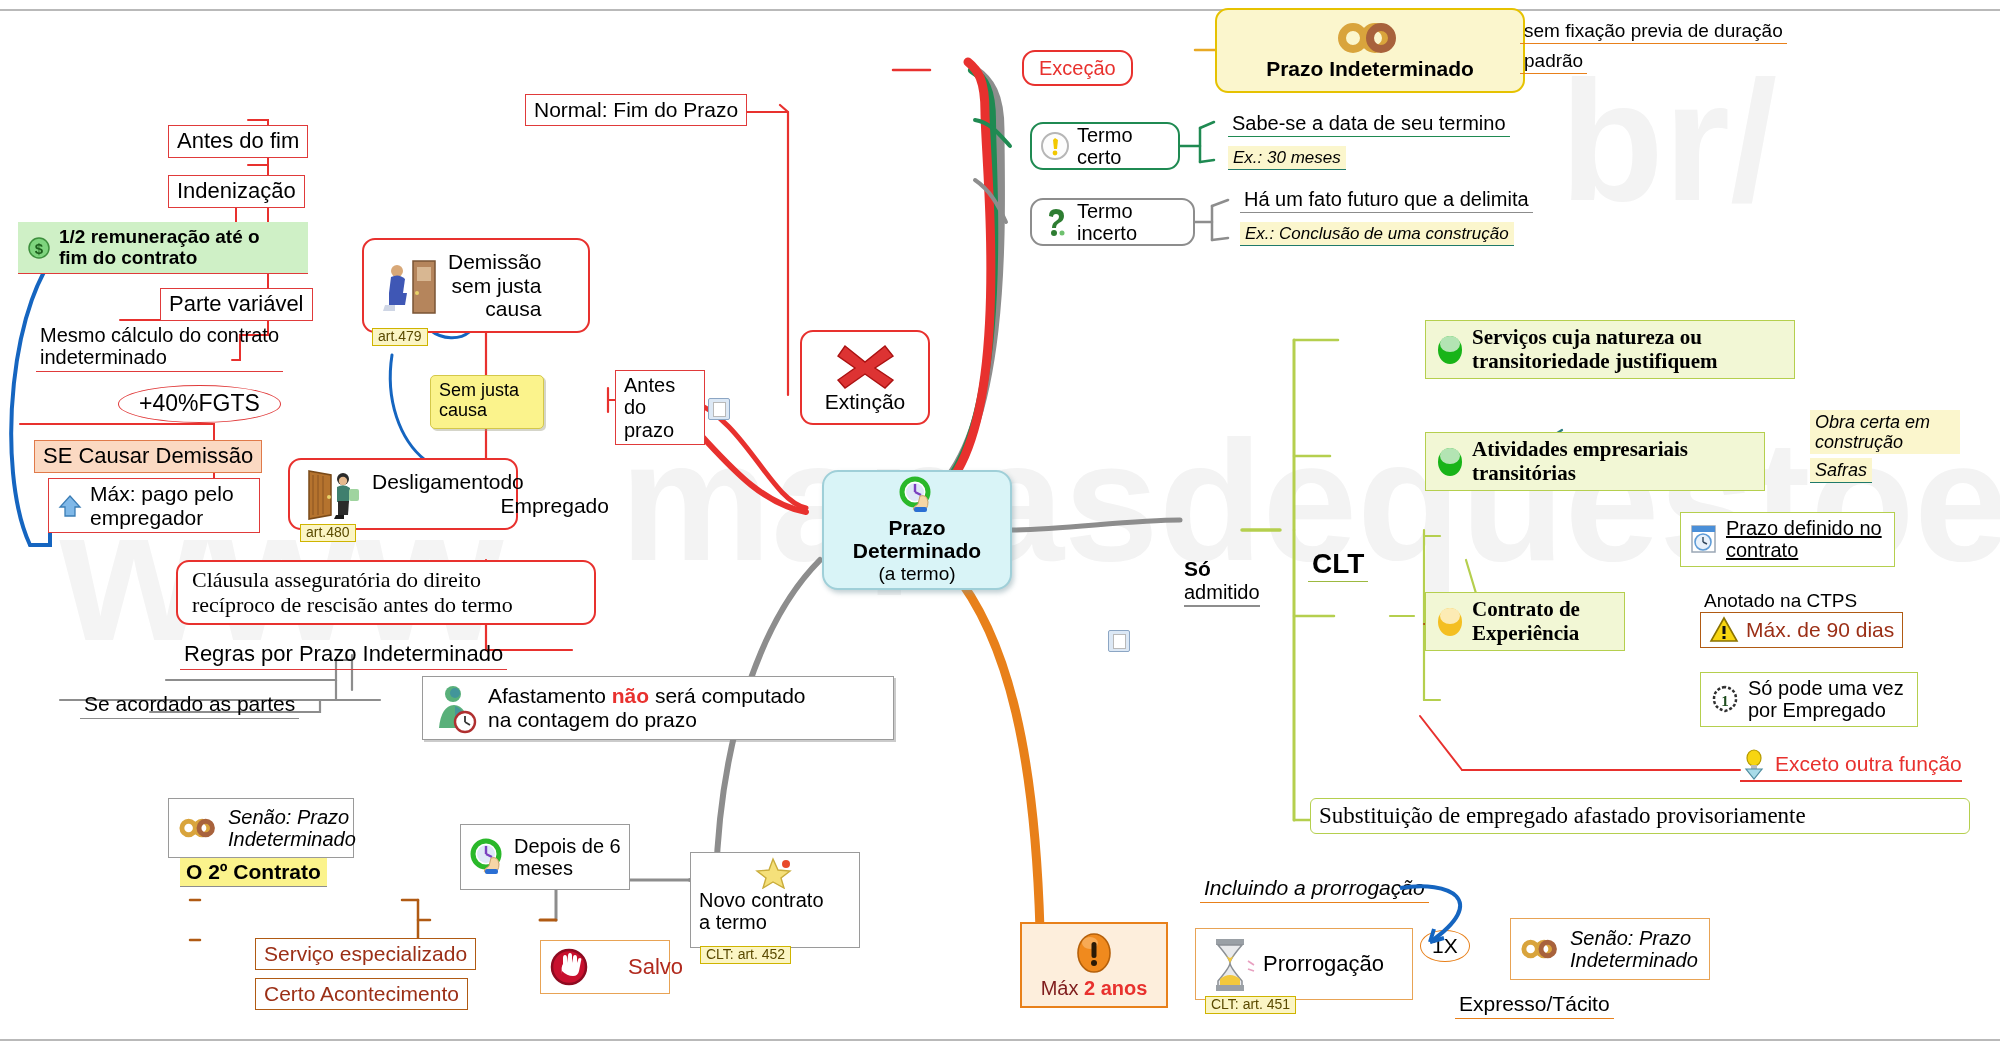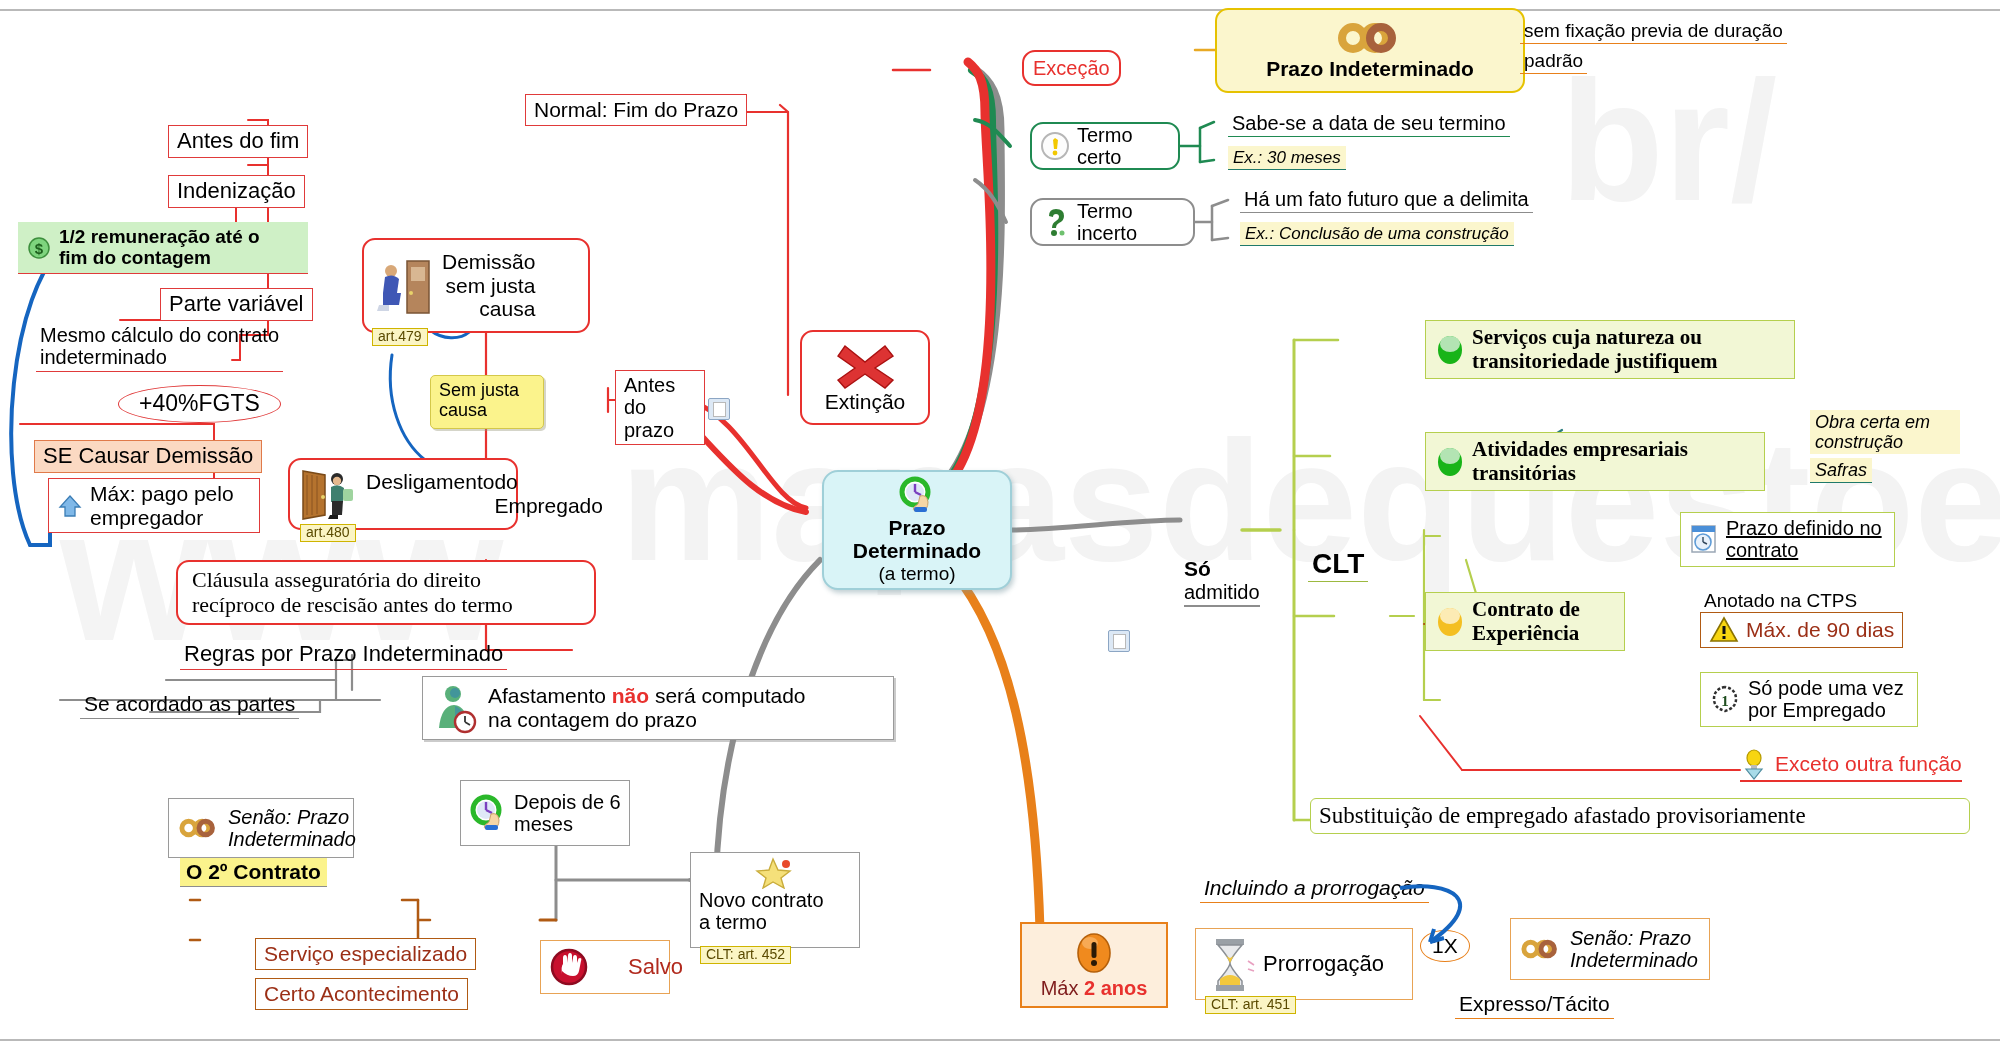--- a/index.html
+++ b/index.html
@@ -10,21 +10,21 @@
       pointer-events:none;}
   #wires{position:absolute;left:0;top:0;width:2000px;height:1050px;z-index:1;
          pointer-events:none;}
   .n{position:absolute;z-index:3;box-sizing:border-box;display:flex;
      align-items:center;line-height:1.12;}
   .n .tx{display:block;}
   .ic{flex:0 0 auto;display:inline-block;margin-right:7px;}
 
   
   .redbox{border:1.6px solid #e03a3a;background:#fff;padding:3px 8px;}
-  .redround{border:2px solid #e8312e;background:#fff;border-radius:13px;padding:5px 9px;}
+  .redround{border:2px solid #e8312e;background:#fff;border-radius:13px;padding:5px 15px;}
   .redell{border:1.7px solid #e03a3a;background:#fff;border-radius:50%;padding:5px 20px;}
   .redunder{border:none;border-bottom:1.6px solid #e03a3a;background:transparent;padding:2px 4px 2px 4px;}
   .greyunder{border:none;border-bottom:1.7px solid #8c8c8c;background:transparent;padding:2px 4px;}
   .greybox{border:1.7px solid #9a9a9a;background:#fff;padding:4px 8px;}
   .greenround{border:2px solid #1f8a52;background:#fff;border-radius:13px;padding:4px 8px;}
   .greyround{border:2px solid #8d8d8d;background:#fff;border-radius:13px;padding:4px 8px;}
   .greenunder{border:none;border-bottom:1.7px solid #1f8a52;background:transparent;padding:2px 4px;}
   .olivebox{border:1.6px solid #b5cf4e;background:#f2f7d5;padding:5px 9px;}
   .olivebox2{border:1.6px solid #b5cf4e;background:#fff;padding:4px 8px;}
   .oliveunder{border:none;border-bottom:1.6px solid #9cb93f;background:transparent;padding:2px 4px;}
@@ -370,21 +370,21 @@
     <span class="tx" style="font-size:22px;">Parte variável</span>
   </div>
 
   <div class="n greenfill" style="left:18px;top:222px;width:290px;">
     <svg class="ic" width="26" height="26" viewBox="0 0 26 26">
       <circle cx="13" cy="14" r="10" fill="#7ed47e" stroke="#3d8f3d" stroke-width="1.5"></circle>
       <text x="13" y="20" font-size="15" font-weight="bold" text-anchor="middle" fill="#1c5e1c" font-family="Liberation Sans, sans-serif">$</text>
     </svg>
     <div style="display:flex;flex-direction:column;">
       <span class="tx bold" style="font-size:19px;">1/2 remuneração até o</span>
-      <span class="tx bold" style="font-size:19px;">fim do contagem</span>
+      <span class="tx bold" style="font-size:19px;">fim do contrato</span>
     </div>
   </div>
 
   <div class="n redunder" style="left:36px;top:322px;flex-direction:column;align-items:flex-start;">
     <span class="tx" style="font-size:20px;">Mesmo cálculo do contrato</span>
     <span class="tx" style="font-size:20px;">indeterminado</span>
   </div>
 
   <div class="n redell" style="left:118px;top:385px;">
     <span class="tx" style="font-size:23px;">+40%FGTS</span>
@@ -461,21 +461,21 @@
     <div style="display:flex;flex-direction:column;">
       <span class="tx ital" style="font-size:20px;">Senão: Prazo</span>
       <span class="tx ital" style="font-size:20px;">Indeterminado</span>
     </div>
   </div>
 
   <div class="n yellowhl" style="left:180px;top:858px;">
     <span class="tx" style="font-size:21px;">O 2º Contrato</span>
   </div>
 
-  <div class="n greybox" style="left:460px;top:780px;width:170px;height:66px;">
+  <div class="n greybox" style="left:460px;top:824px;width:170px;height:66px;">
     <svg class="ic" width="38" height="38" viewBox="0 0 38 38">
       <circle cx="17" cy="16" r="13" fill="#fff" stroke="#2ab82a" stroke-width="5"></circle>
       <circle cx="17" cy="16" r="9" fill="#dfe8f7"></circle>
       <path d="M17 16 L17 8 M17 16 L23 19" stroke="#7a3fbf" stroke-width="2.4" fill="none"></path>
       <path d="M22 20 q7 -2 8 6 q0 8 -6 9 l-7 0 q-3 -1 -1 -4 l4 -3 z" fill="#f6d6a6" stroke="#caa06a" stroke-width="1"></path>
       <rect x="16" y="31" width="13" height="5" rx="2" fill="#2a6fd4"></rect>
     </svg>
     <div style="display:flex;flex-direction:column;">
       <span class="tx" style="font-size:20px;">Depois de 6</span>
       <span class="tx" style="font-size:20px;">meses</span>

